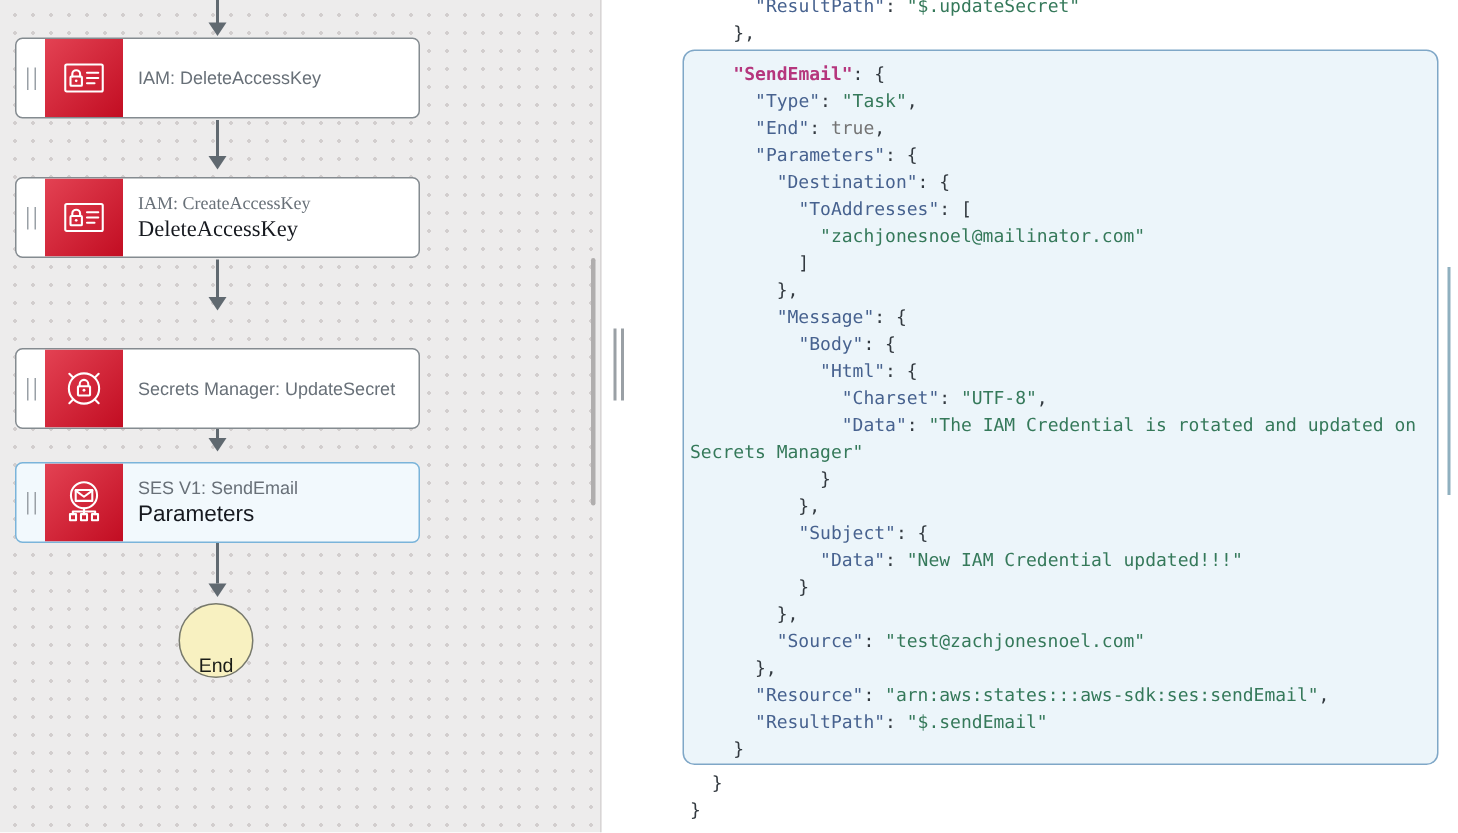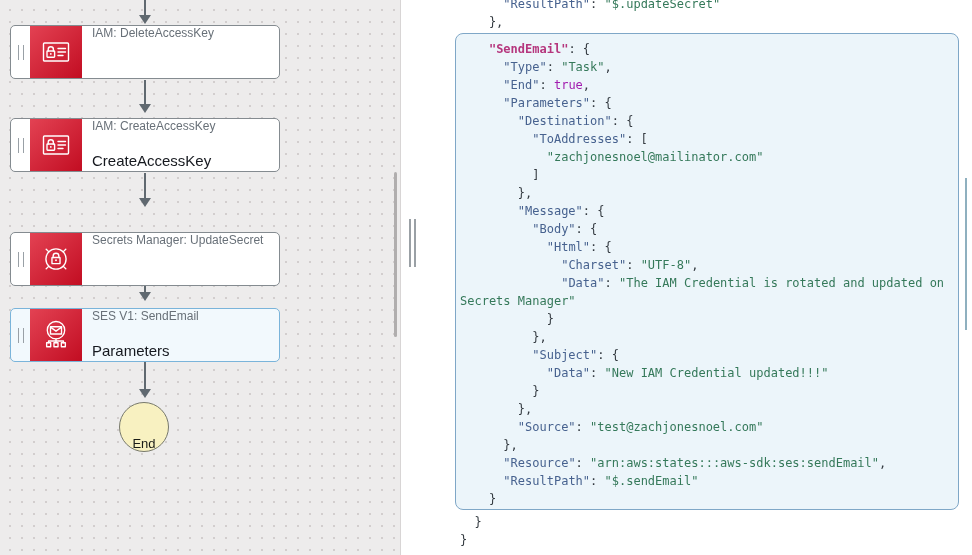--- a/index.html
+++ b/index.html
@@ -22,21 +22,21 @@
     display:flex;align-items:stretch;overflow:hidden;box-sizing:border-box;
     cursor:pointer;
   }
   .node.selected{background:#f2f9fd;border:1px solid #7ab4da;}
   .node-handle{width:19px;flex:none;display:flex;align-items:center;justify-content:center;}
   .grip{width:6px;height:15px;border-left:1.5px solid #99a0a6;border-right:1.5px solid #99a0a6;box-sizing:border-box;}
   .node-icon{
     width:52px;flex:none;display:flex;align-items:center;justify-content:center;
     background:linear-gradient(135deg,#e34253 0%,#c20d22 100%);
   }
-  .node-text{display:flex;flex-direction:column;justify-content:space-between;padding-left:10px;min-width:0;}
+  .node-text{display:flex;flex-direction:column;justify-content:center;padding-left:10px;min-width:0;}
   .node-service{font-size:12px;color:#687078;line-height:15px;white-space:nowrap;}
   .node-name{font-size:15px;color:#16191f;line-height:20px;white-space:nowrap;}
   .edge{position:absolute;left:144px;width:2px;background:#606970;}
   .edge-head{position:absolute;left:139px;width:0;height:0;
     border-left:6px solid transparent;border-right:6px solid transparent;border-top:9px solid #606970;}
   .end-node{
     position:absolute;left:119px;top:402px;width:50px;height:50px;border-radius:50%;
     background:#f8f1c1;border:1px solid #77796c;box-sizing:border-box;
     display:flex;align-items:flex-end;justify-content:center;
     font-size:13px;color:#1a1c17;cursor:pointer;
@@ -55,21 +55,21 @@
   .code-text{
     position:absolute;left:28px;top:-5px;
     font-family:"DejaVu Sans Mono",monospace;font-size:12px;line-height:18px;
     white-space:pre;color:#333a40;
   }
   .code-line{height:18px;}
   .gap-box{margin-top:9px;}
   .gap-post{margin-top:5px;}
   .tk-k{color:#47628f;}
   .tk-s{color:#35795a;}
-  .tk-b{color:#a21caf;margin-top:24px;}
+  .tk-b{color:#737373;margin-top:24px;}
   .tk-p{color:#333a40;}
   .tk-sn{color:#b5367d;font-weight:bold;}
   .code-scroll-thumb{position:absolute;left:533px;top:178px;width:2px;height:152px;background:#8fb0bf;}
 </style>
 </head>
 <body>
 
 <div class="canvas">
 
   <div class="edge" style="top:0;height:16px"></div>
@@ -98,36 +98,36 @@
             <path d="M8.2 15v-1.6a2.6 2.6 0 0 1 5.2 0V15"></path>
             <rect x="7" y="15" width="7.6" height="6.2" rx="0.6"></rect>
             <circle cx="10.8" cy="17.9" r="0.9" fill="#fff" stroke="none"></circle>
             <path d="M18 12.5h7.5M18 16h7.5M18 19.5h5"></path>
           </svg>
         </div>
         <div class="node-text">
           <div class="node-service">IAM: DeleteAccessKey</div>
         </div>
       </div>
-      <div class="node" style="top: 118px;">
+      <div class="node" style="top: 118px; font-family: Liberation Serif, serif;">
         <div class="node-handle">
           <div class="grip"></div>
         </div>
         <div class="node-icon">
           <svg viewBox="0 0 32 32" width="32" height="32" fill="none" stroke="#fff" stroke-width="1.4" stroke-linecap="round" stroke-linejoin="round">
             <rect x="3.5" y="7" width="25" height="18" rx="1"></rect>
             <path d="M8.2 15v-1.6a2.6 2.6 0 0 1 5.2 0V15"></path>
             <rect x="7" y="15" width="7.6" height="6.2" rx="0.6"></rect>
             <circle cx="10.8" cy="17.9" r="0.9" fill="#fff" stroke="none"></circle>
             <path d="M18 12.5h7.5M18 16h7.5M18 19.5h5"></path>
           </svg>
         </div>
         <div class="node-text">
           <div class="node-service">IAM: CreateAccessKey</div>
-          <div class="node-name">CreateAccessKey</div>
+          <div class="node-name">DeleteAccessKey</div>
         </div>
       </div>
       <div class="node" style="top: 232px;">
         <div class="node-handle">
           <div class="grip"></div>
         </div>
         <div class="node-icon">
           <svg viewBox="0 0 32 32" width="34" height="34" fill="none" stroke="#fff" stroke-width="1.3" stroke-linecap="round" stroke-linejoin="round">
             <circle cx="16" cy="16" r="9.5"></circle>
             <path d="M22.7 9.3l2.5-2.5M9.3 9.3L6.8 6.8M22.7 22.7l2.5 2.5M9.3 22.7l-2.5 2.5"></path>

